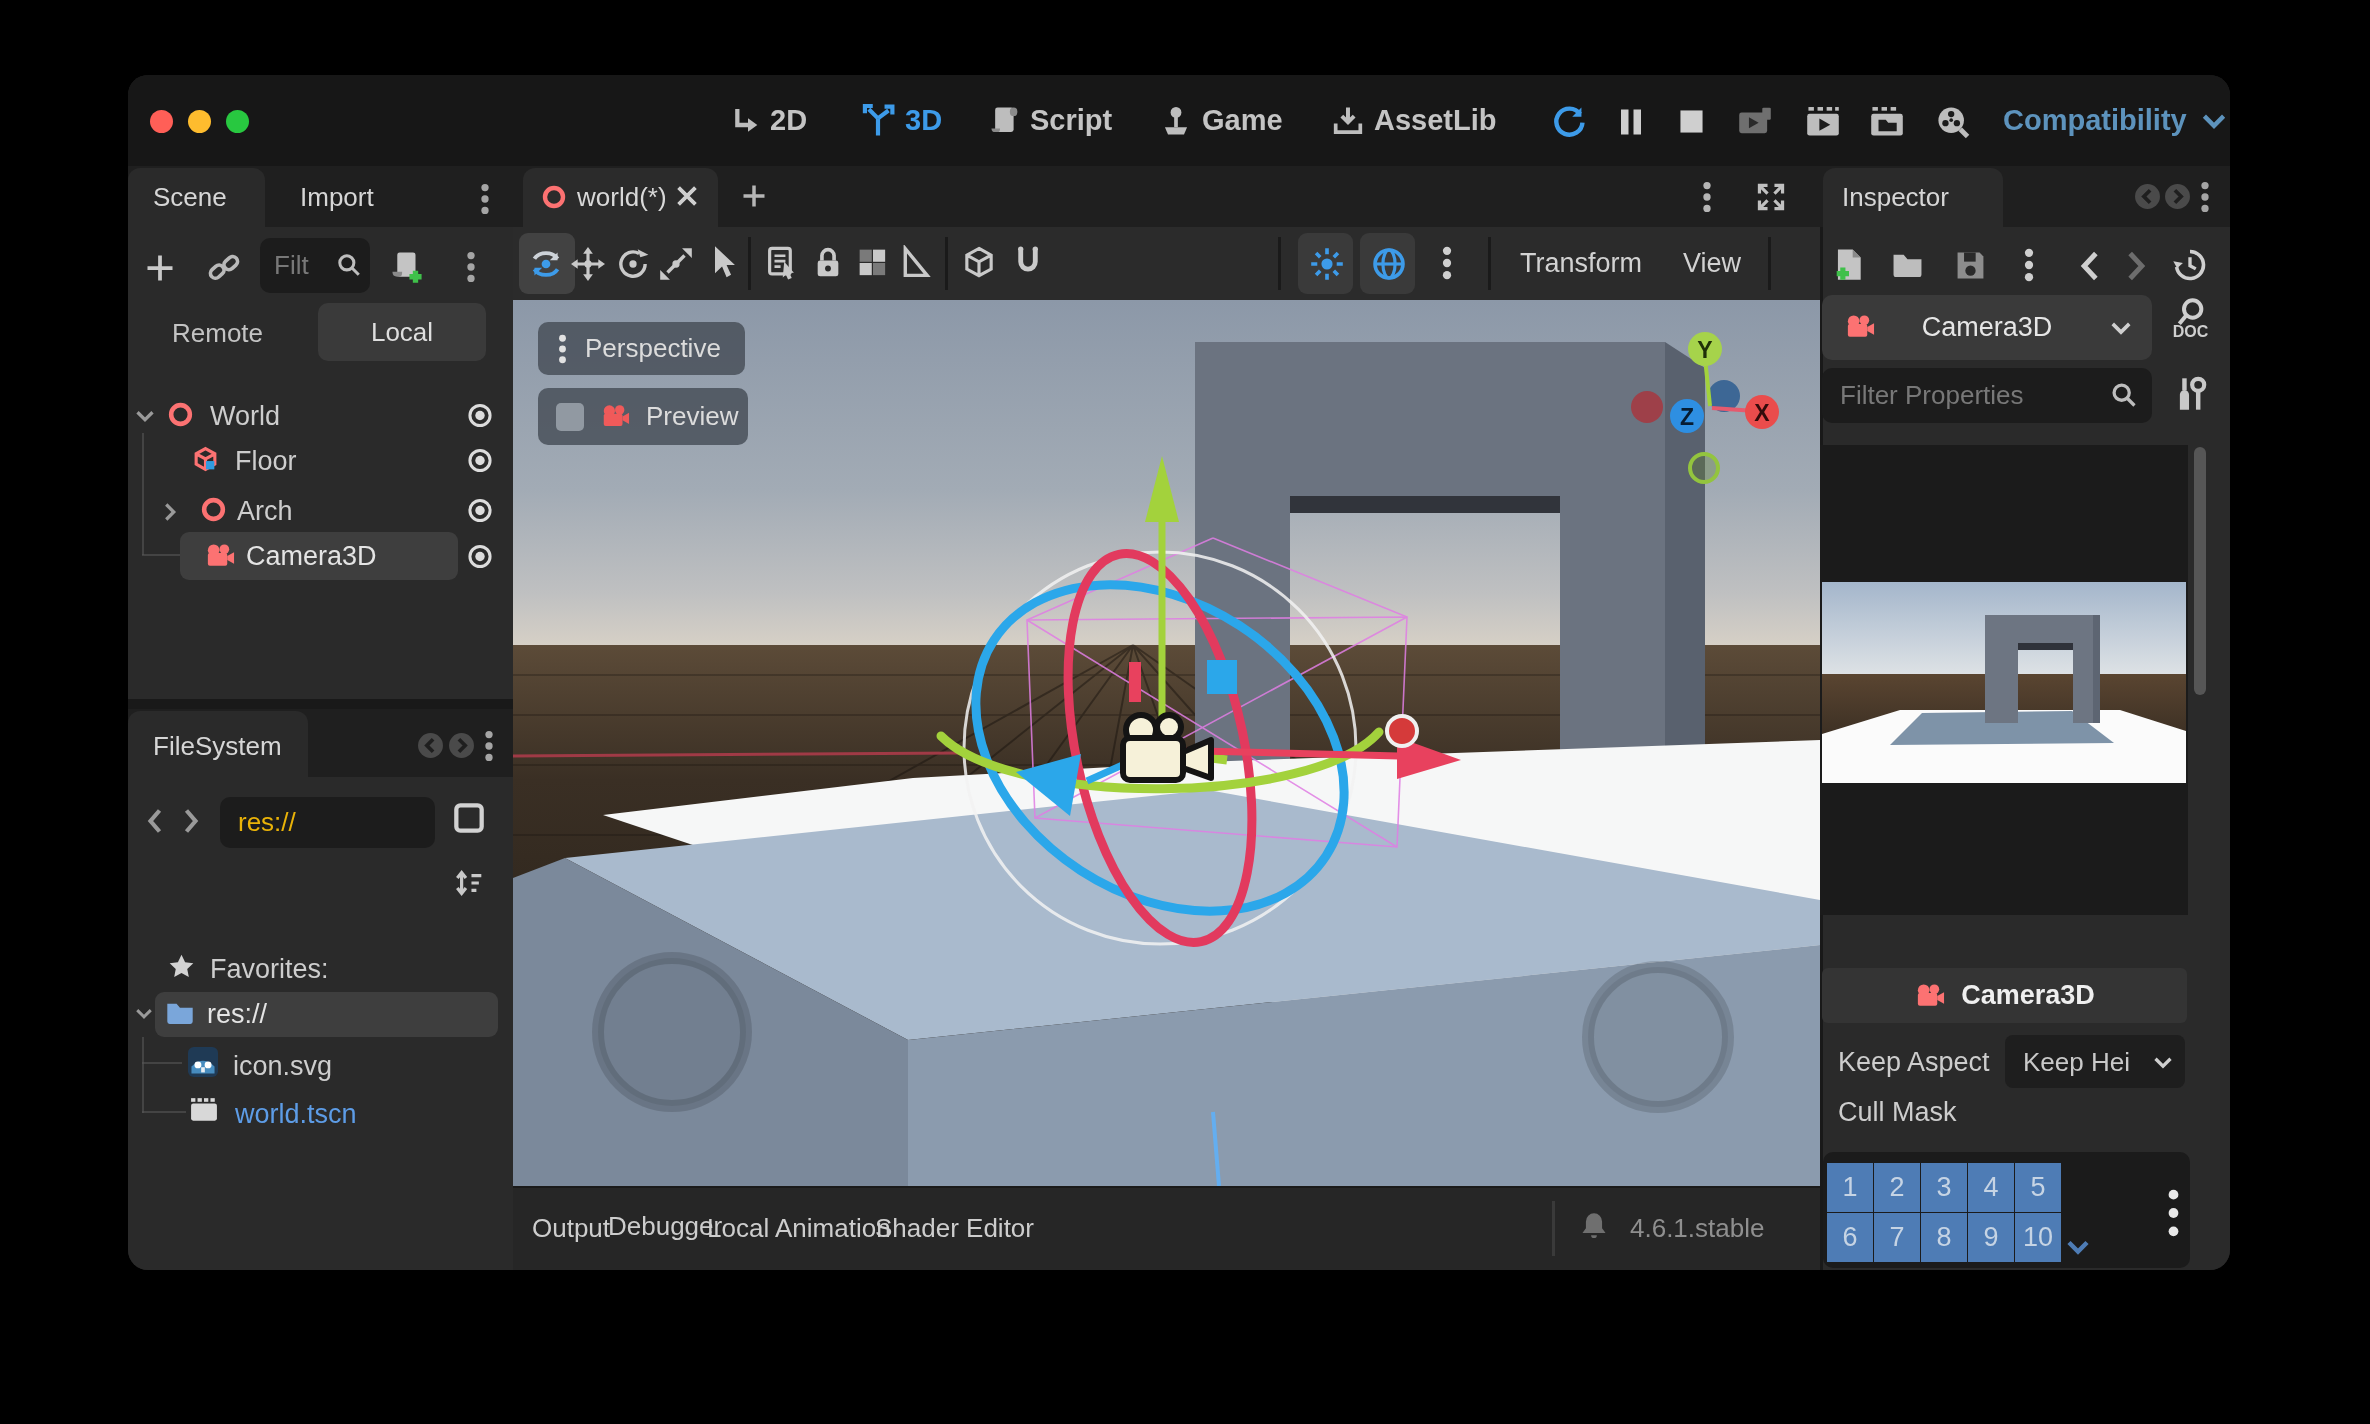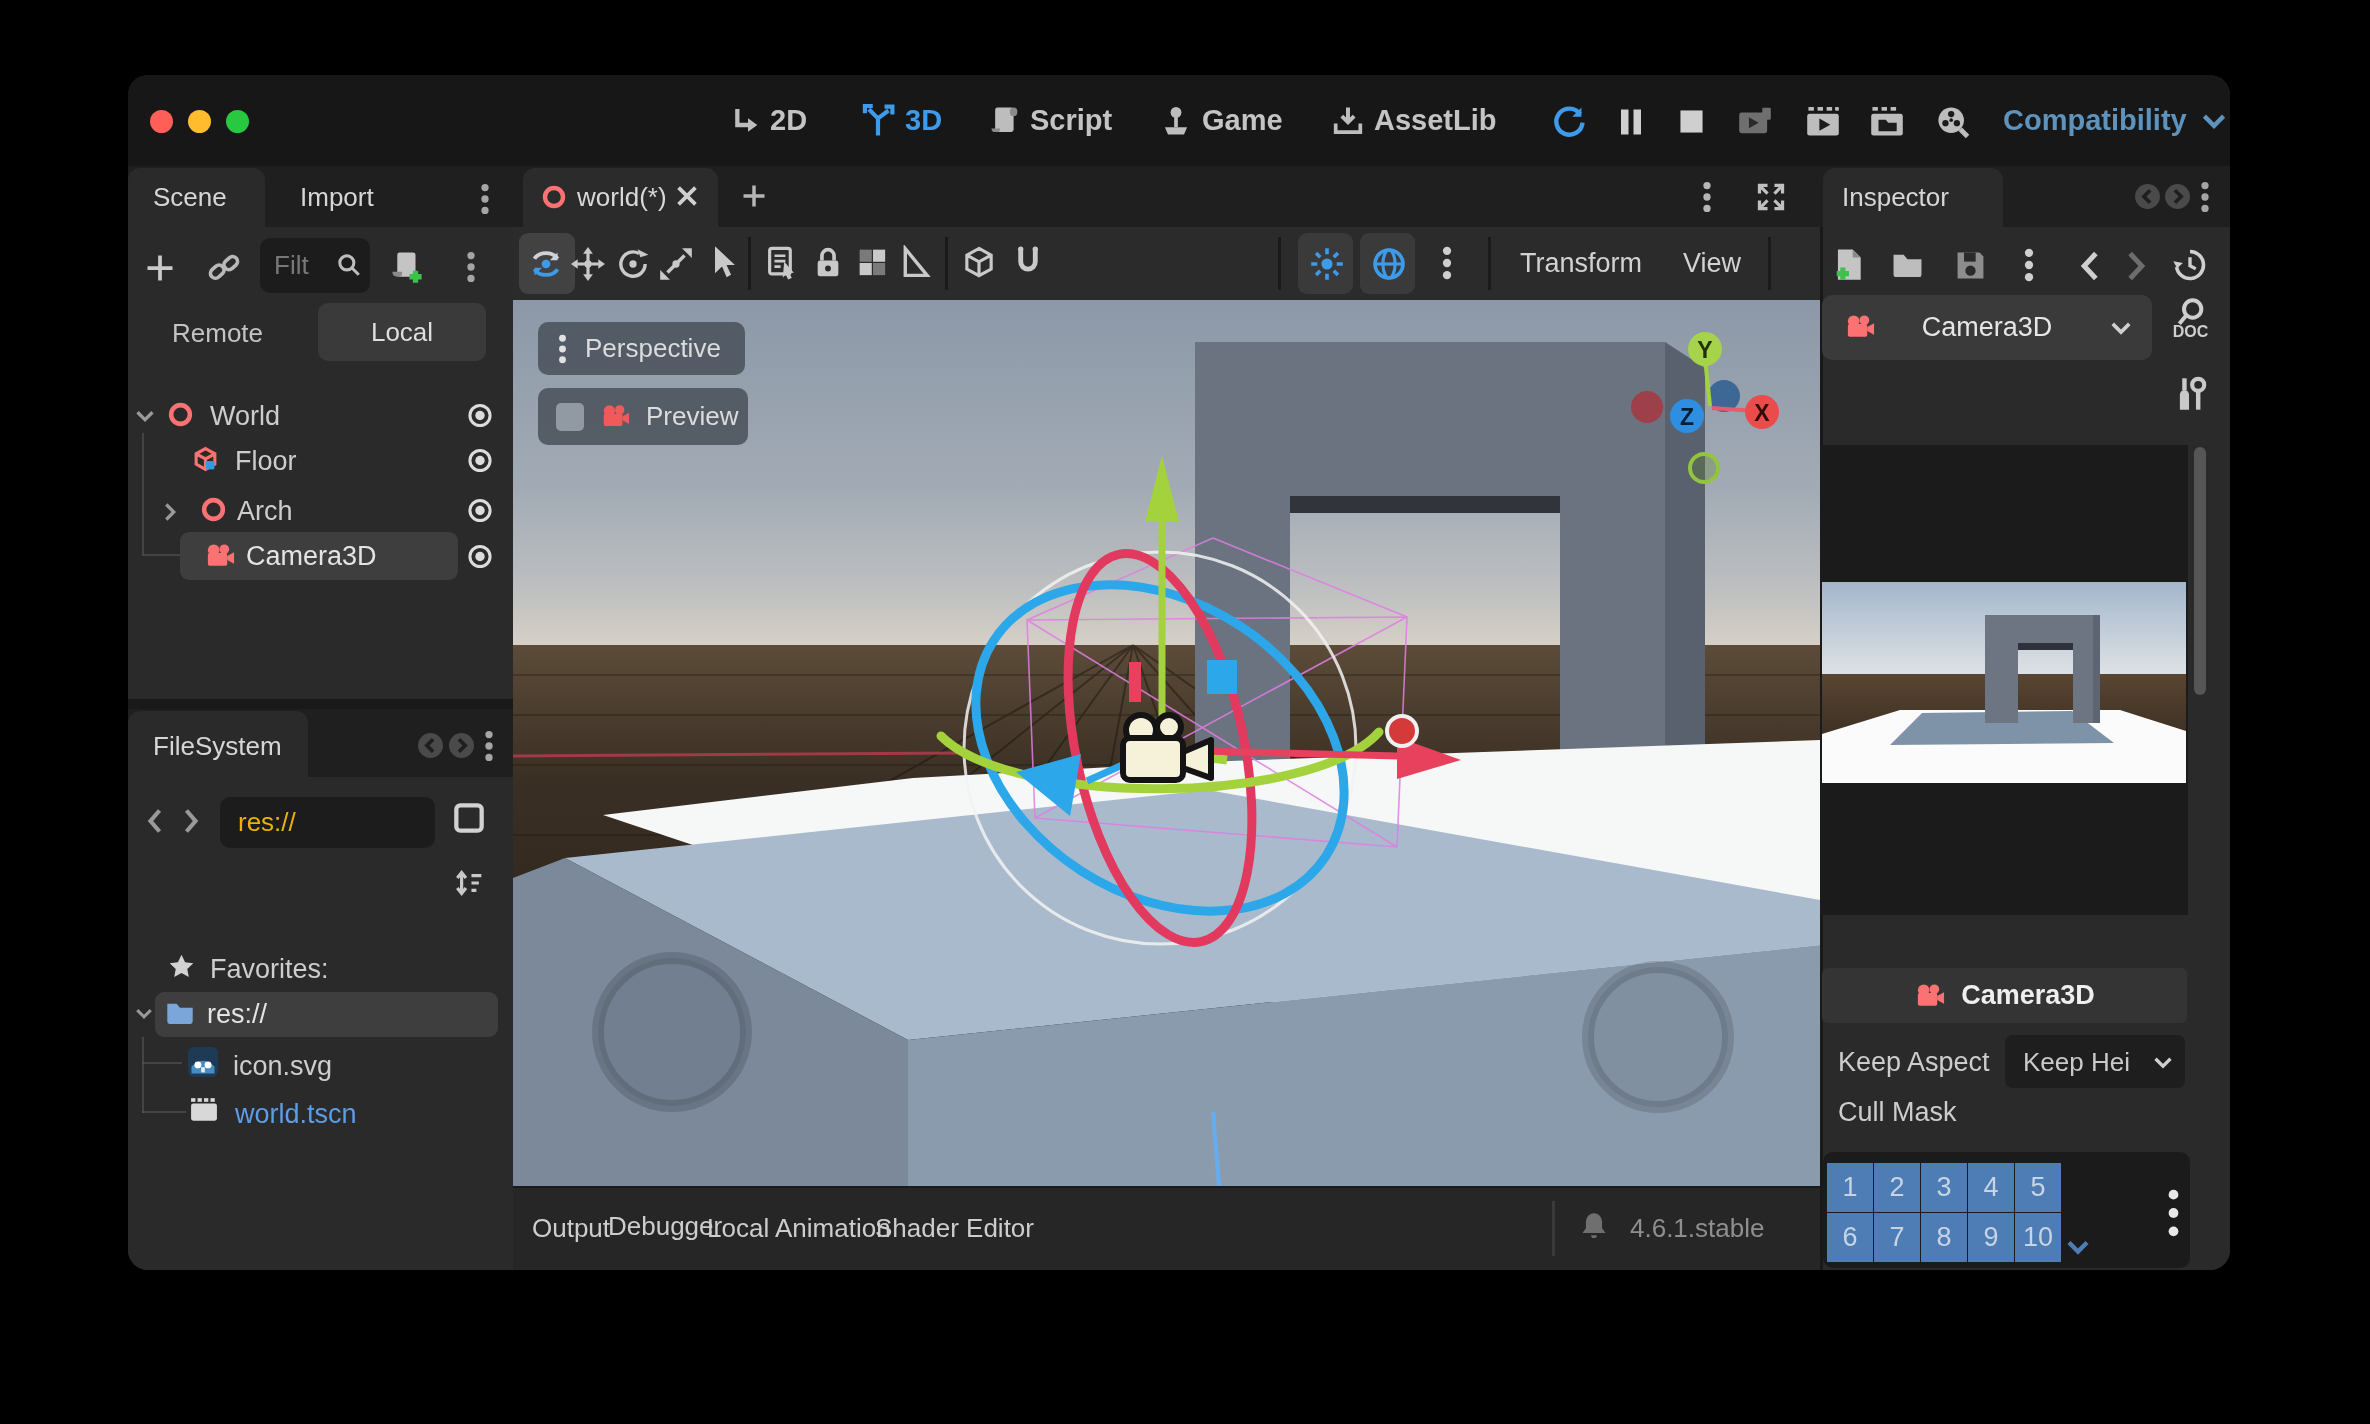--- a/index.html
+++ b/index.html
@@ -769,20 +769,29 @@
       </span>
   </div>
   <div class="ic" style="left:2042px;top:222px;text-decoration:underline;">
     <svg width="40" height="44" viewBox="0 0 30 33">
         <circle cx="17" cy="9" r="6.5" fill="none" stroke="#cfcfcf" stroke-width="3"></circle>
         <path d="M12 14 L7 20" stroke="#cfcfcf" stroke-width="3"></path>
         <text x="2" y="30" font-size="12" font-weight="bold" fill="#cfcfcf" font-family="Liberation Sans, sans-serif">DOC</text>
       </svg>
     </div>
 
+  <div class="fld" style="left:1694px;top:293px;width:330px;height:55px;">
+    <input placeholder="Filter Properties" style="">
+    <span class="ic" style="right:14px;top:13px;">
+      <svg width="28" height="28" viewBox="0 0 24 24">
+          <circle cx="10" cy="10" r="6.5" fill="none" stroke="#bdbdbd" stroke-width="2.8"></circle>
+          <path d="M15 15 L21 21" stroke="#bdbdbd" stroke-width="2.8"></path>
+        </svg>
+      </span>
+  </div>
   <div class="ic" style="left:2046px;top:300px;">
     <svg width="34" height="38" viewBox="0 0 26 28">
         <path d="M8 2 v9" stroke="#c9c9c9" stroke-width="3.4"></path>
         <path d="M8 11 a3.5 3.5 0 0 1 3.5 3.5 V26 h-7 V14.5 A3.5 3.5 0 0 1 8 11z" fill="#c9c9c9"></path>
         <circle cx="18.5" cy="7" r="4.6" fill="none" stroke="#c9c9c9" stroke-width="3.2"></circle>
         <rect x="16.8" y="10.5" width="3.4" height="15.5" fill="#c9c9c9"></rect>
       </svg>
     </div>
 
   <div style="position:absolute;left:1692px;top:370px;width:368px;height:470px;background:#1b1b1b;"></div>

